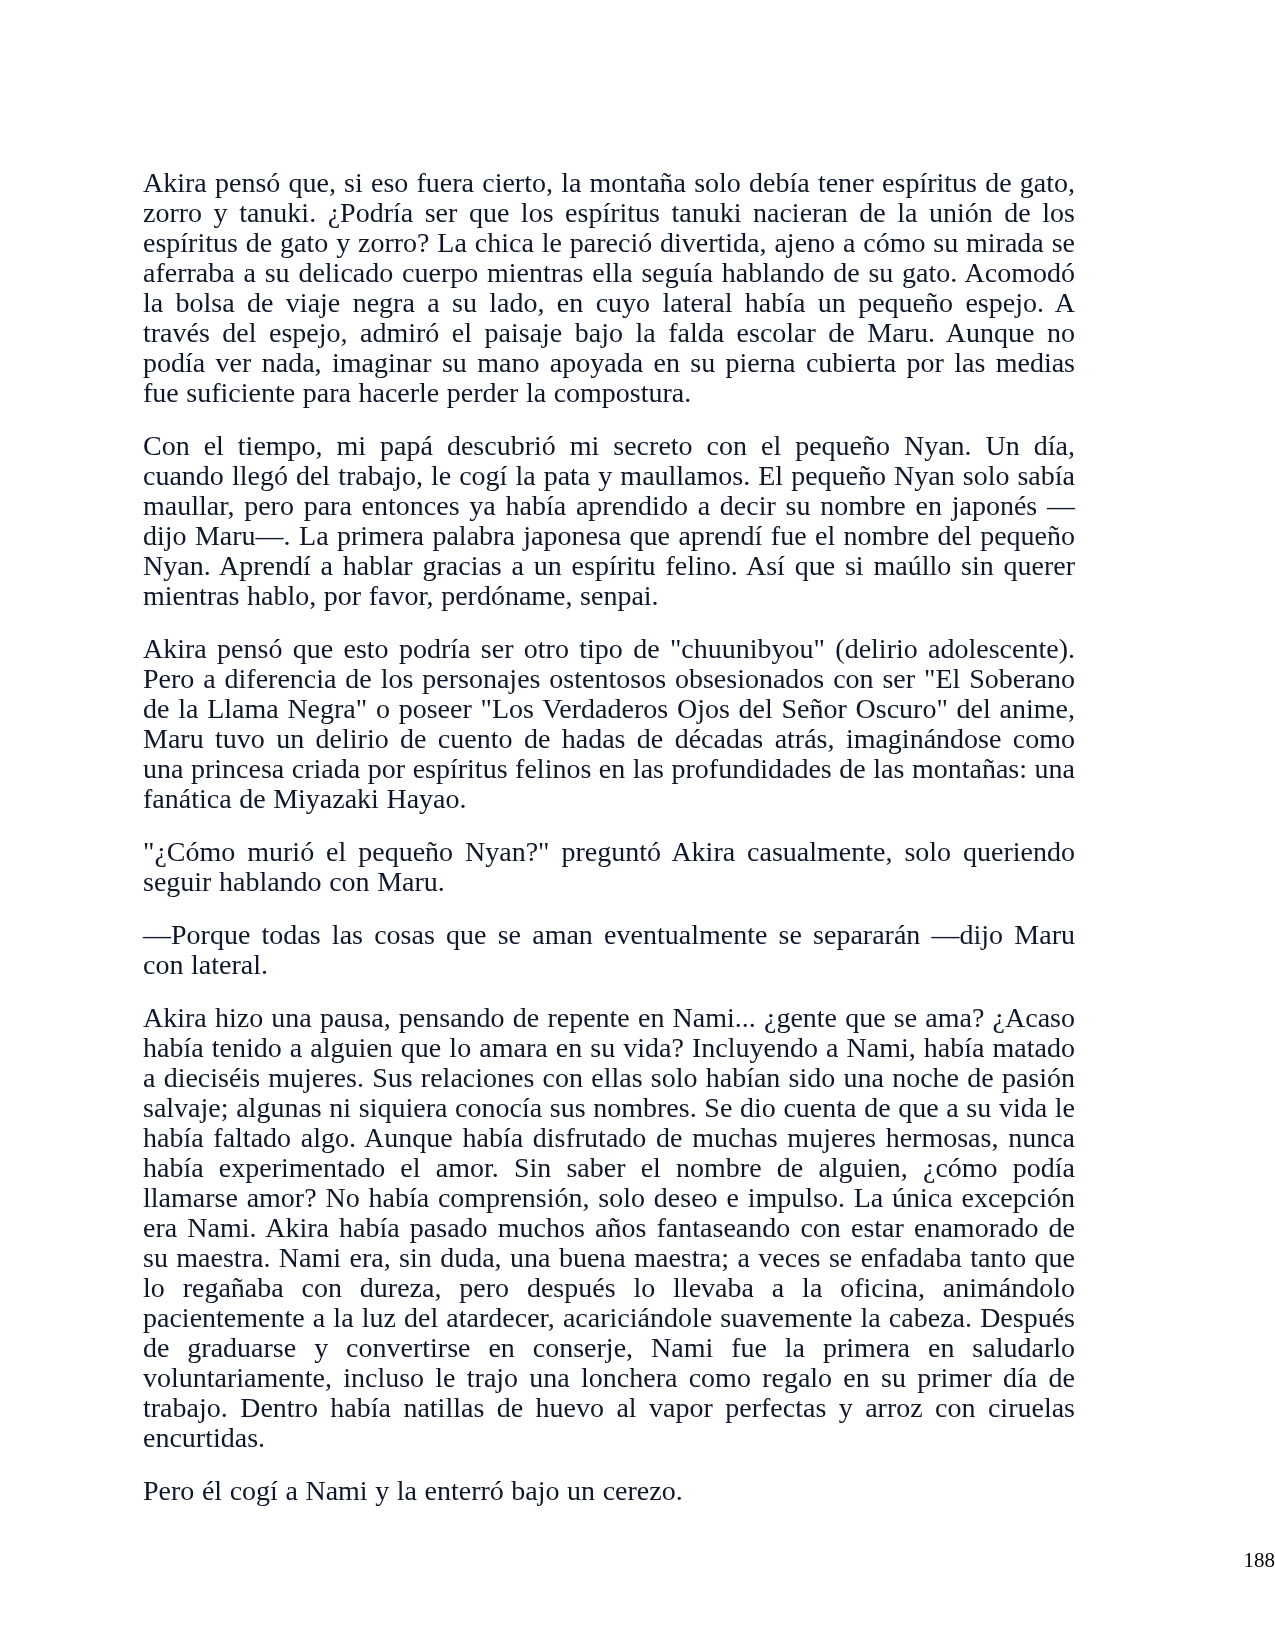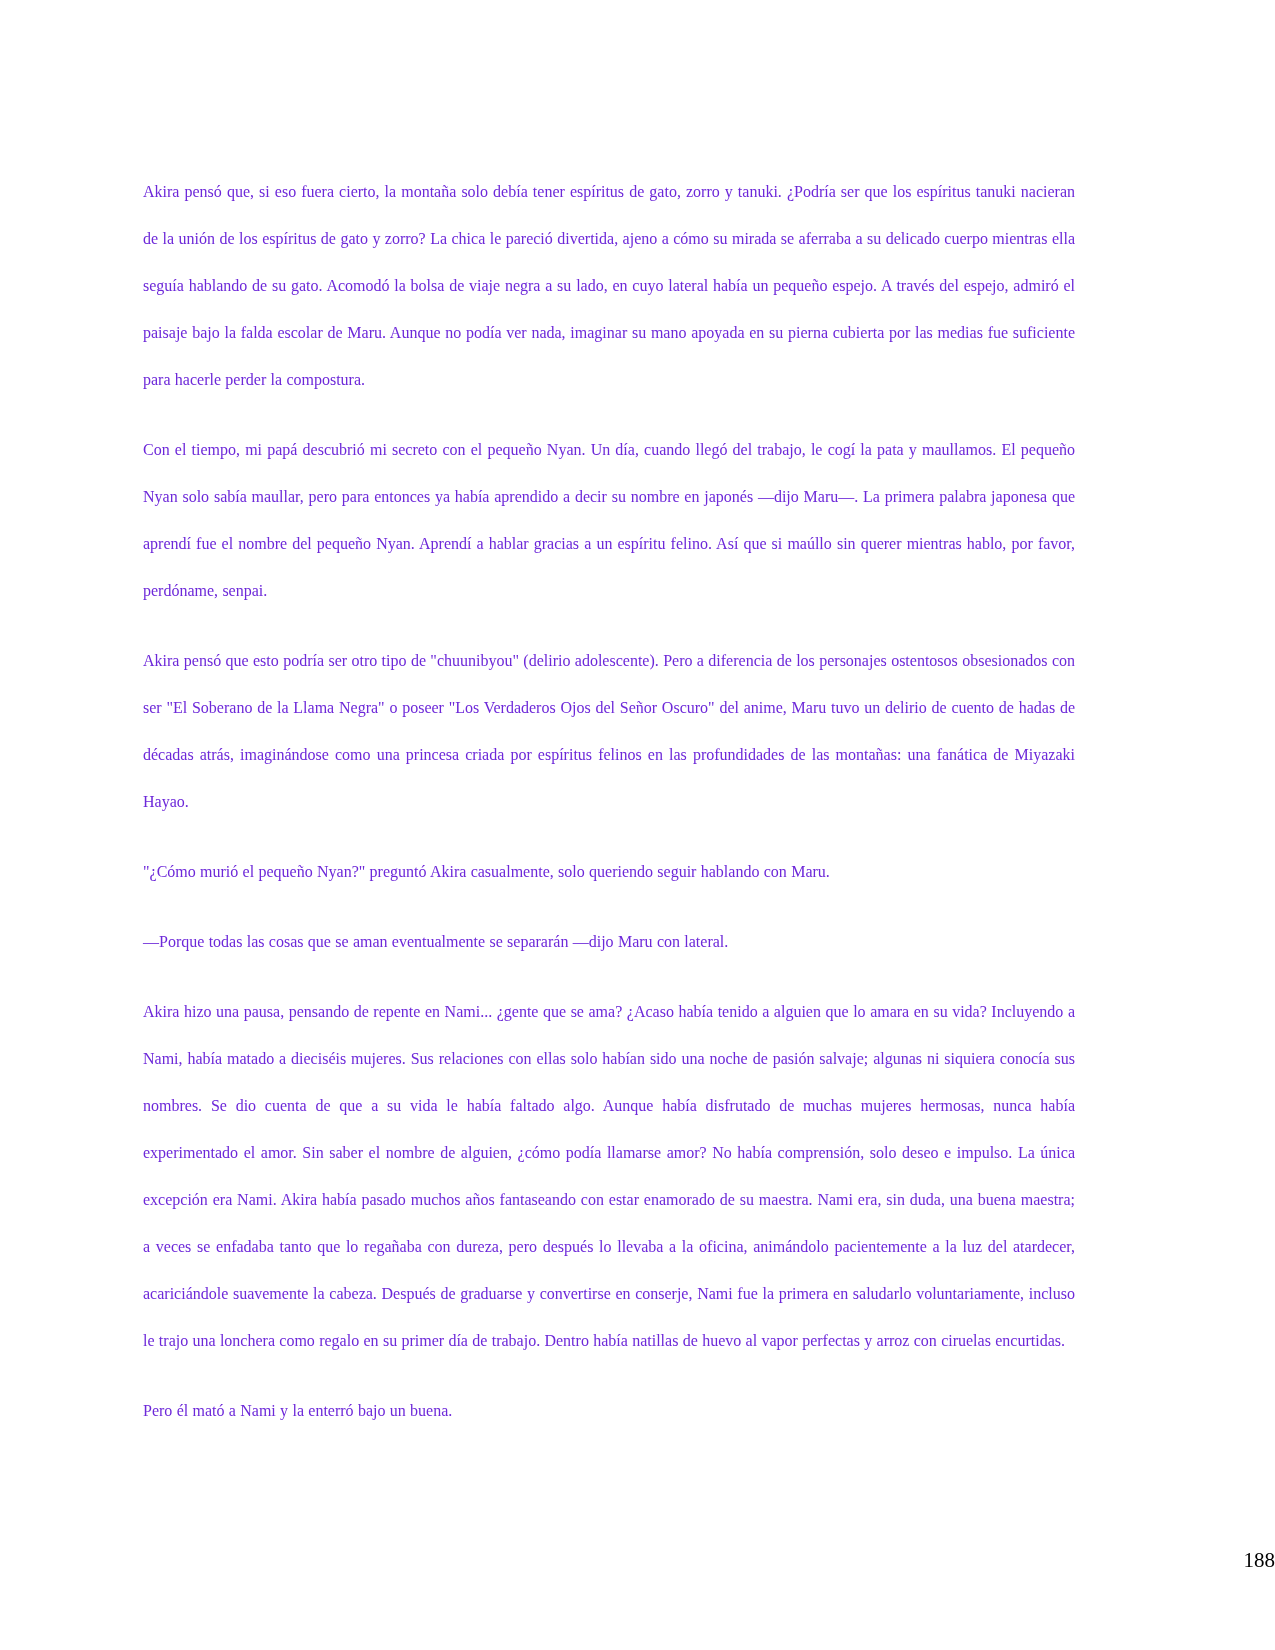--- a/index.html
+++ b/index.html
@@ -16,23 +16,23 @@
     overflow: hidden;
   }
   .text-block {
     position: absolute;
     left: 143px;
     top: 168px;
     width: 932px;
   }
   .para {
     font-family: "Liberation Serif", "DejaVu Serif", serif;
-    font-size: 16px;
-    line-height: 47px;
-    color: #6d28d9;
+    font-size: 28px;
+    line-height: 30px;
+    color: #0f172a;
     text-align: justify;
     text-justify: inter-word;
     margin: 0 0 23px 0;
     -webkit-hyphens: none;
     hyphens: none;
     word-spacing: 0.02em;
   }
   .para:last-child {
     margin-bottom: 0;
   }
@@ -52,18 +52,18 @@
 
 <div class="page">
 
   <div class="text-block">
     <p class="para">Akira pensó que, si eso fuera cierto, la montaña solo debía tener espíritus de gato, zorro y tanuki. ¿Podría ser que los espíritus tanuki nacieran de la unión de los espíritus de gato y zorro? La chica le pareció divertida, ajeno a cómo su mirada se aferraba a su delicado cuerpo mientras ella seguía hablando de su gato. Acomodó la bolsa de viaje negra a su lado, en cuyo lateral había un pequeño espejo. A través del espejo, admiró el paisaje bajo la falda escolar de Maru. Aunque no podía ver nada, imaginar su mano apoyada en su pierna cubierta por las medias fue suficiente para hacerle perder la compostura.</p>
     <p class="para">Con el tiempo, mi papá descubrió mi secreto con el pequeño Nyan. Un día, cuando llegó del trabajo, le cogí la pata y maullamos. El pequeño Nyan solo sabía maullar, pero para entonces ya había aprendido a decir su nombre en japonés —dijo Maru—. La primera palabra japonesa que aprendí fue el nombre del pequeño Nyan. Aprendí a hablar gracias a un espíritu felino. Así que si maúllo sin querer mientras hablo, por favor, perdóname, senpai.</p>
     <p class="para">Akira pensó que esto podría ser otro tipo de "chuunibyou" (delirio adolescente). Pero a diferencia de los personajes ostentosos obsesionados con ser "El Soberano de la Llama Negra" o poseer "Los Verdaderos Ojos del Señor Oscuro" del anime, Maru tuvo un delirio de cuento de hadas de décadas atrás, imaginándose como una princesa criada por espíritus felinos en las profundidades de las montañas: una fanática de Miyazaki Hayao.</p>
     <p class="para">"¿Cómo murió el pequeño Nyan?" preguntó Akira casualmente, solo queriendo seguir hablando con Maru.</p>
     <p class="para">—Porque todas las cosas que se aman eventualmente se separarán —dijo Maru con lateral.</p>
     <p class="para">Akira hizo una pausa, pensando de repente en Nami... ¿gente que se ama? ¿Acaso había tenido a alguien que lo amara en su vida? Incluyendo a Nami, había matado a dieciséis mujeres. Sus relaciones con ellas solo habían sido una noche de pasión salvaje; algunas ni siquiera conocía sus nombres. Se dio cuenta de que a su vida le había faltado algo. Aunque había disfrutado de muchas mujeres hermosas, nunca había experimentado el amor. Sin saber el nombre de alguien, ¿cómo podía llamarse amor? No había comprensión, solo deseo e impulso. La única excepción era Nami. Akira había pasado muchos años fantaseando con estar enamorado de su maestra. Nami era, sin duda, una buena maestra; a veces se enfadaba tanto que lo regañaba con dureza, pero después lo llevaba a la oficina, animándolo pacientemente a la luz del atardecer, acariciándole suavemente la cabeza. Después de graduarse y convertirse en conserje, Nami fue la primera en saludarlo voluntariamente, incluso le trajo una lonchera como regalo en su primer día de trabajo. Dentro había natillas de huevo al vapor perfectas y arroz con ciruelas encurtidas.</p>
-    <p class="para">Pero él mató a Nami y la enterró bajo un buena.</p>
+    <p class="para">Pero él cogí a Nami y la enterró bajo un cerezo.</p>
   </div>
 
   <div class="page-number">188</div>
 
 </div>
 
 </body></html>

